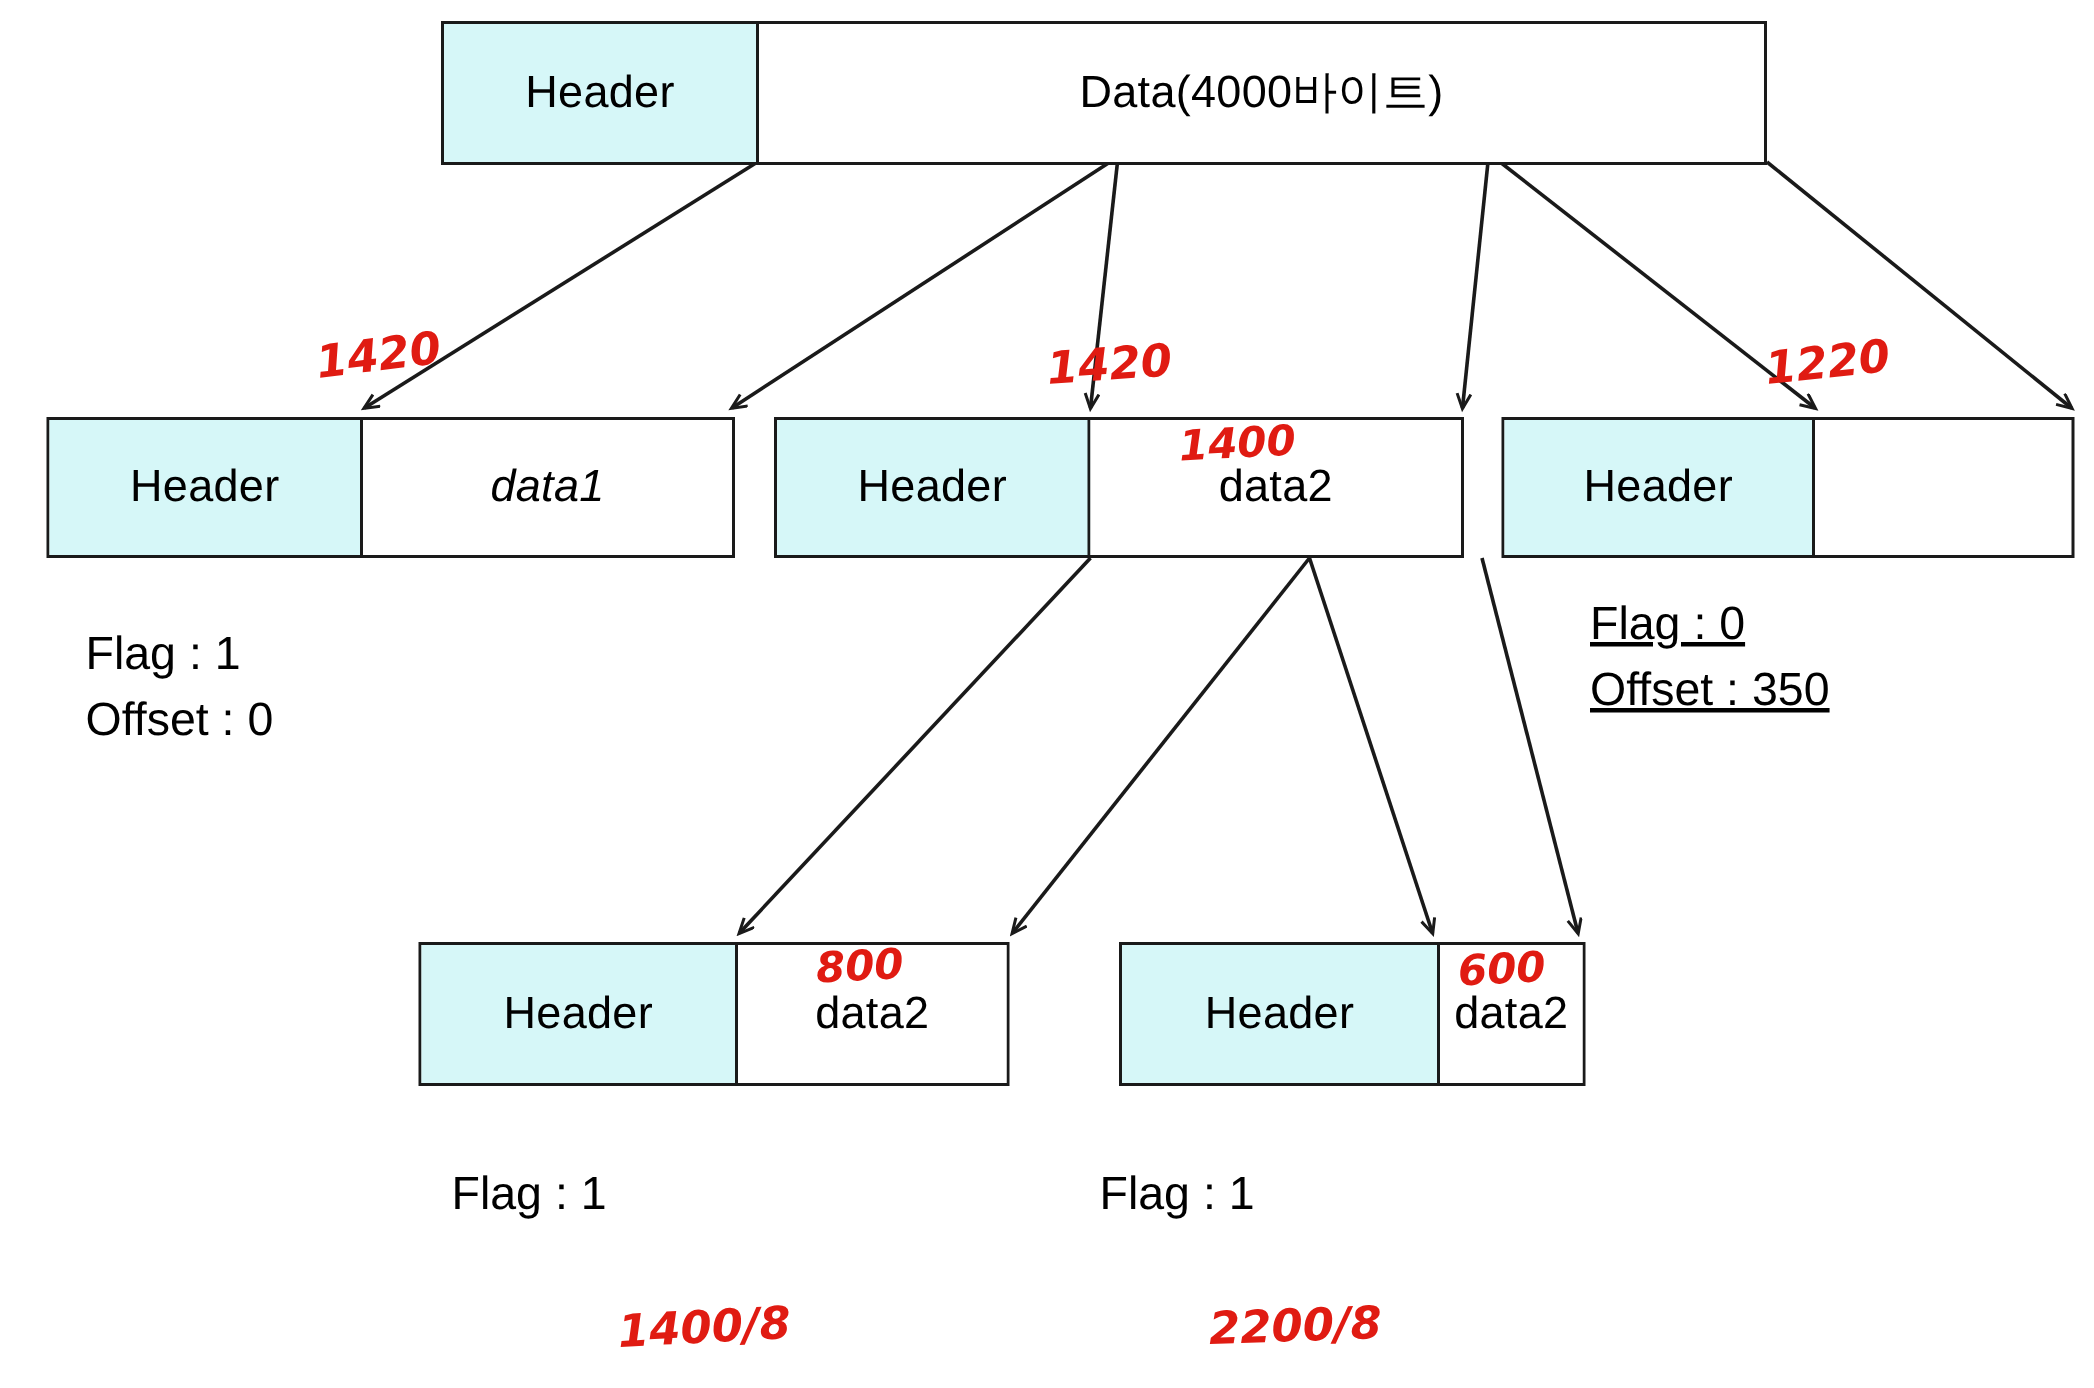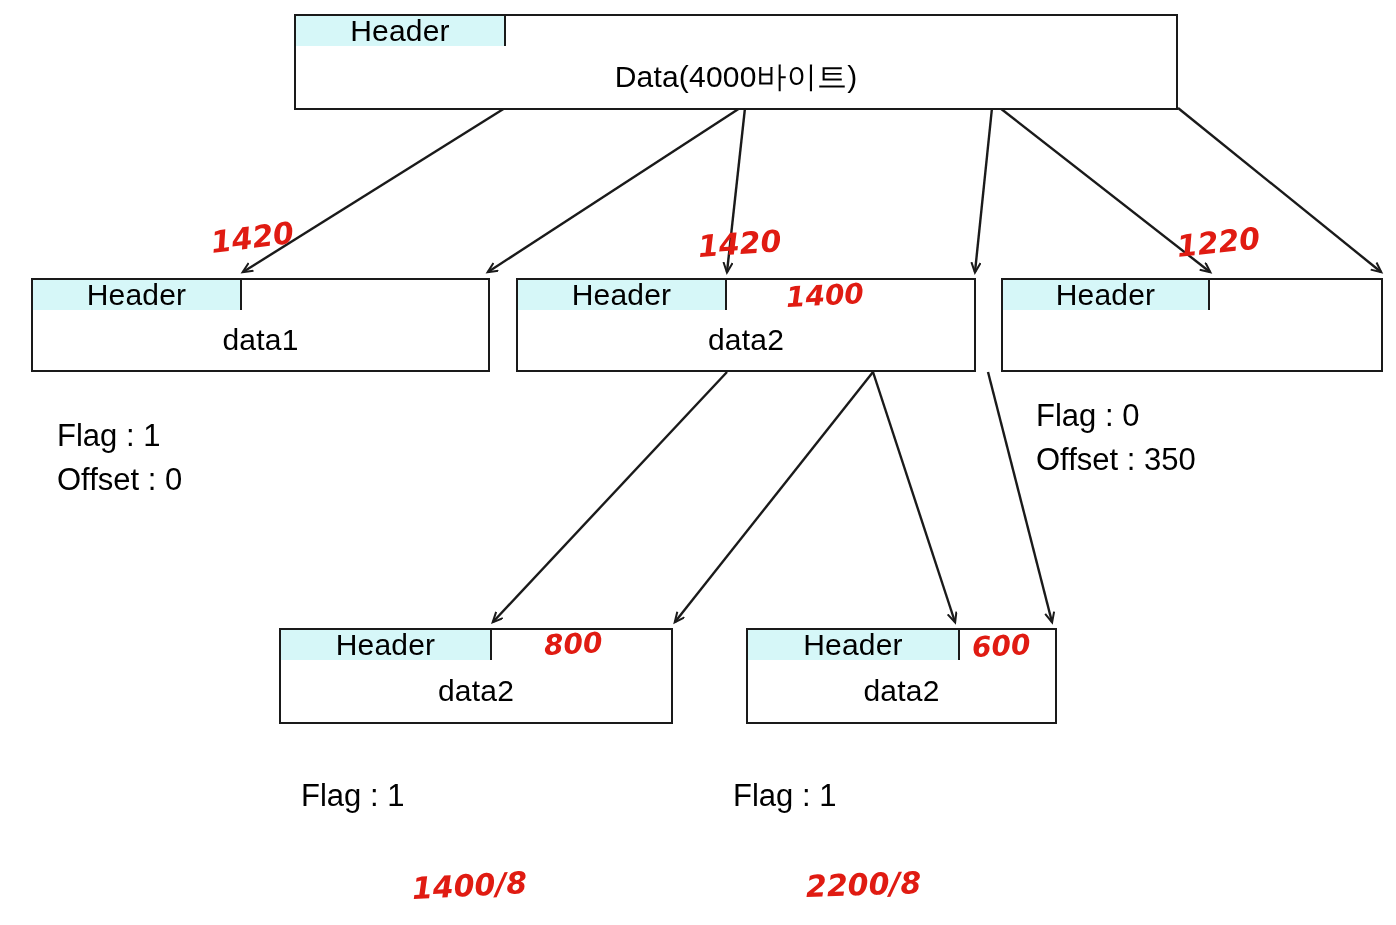--- a/index.html
+++ b/index.html
@@ -25,21 +25,20 @@
     height: 925px;
     pointer-events: none;
   }
   .pkt {
     position: absolute;
     display: flex;
     box-sizing: border-box;
     border: 2px solid #1a1a1a;
     background: #ffffff;
     z-index: 3;
-    flex-direction: column;
   }
   .cell {
     box-sizing: border-box;
     display: flex;
     align-items: center;
     justify-content: center;
     position: relative;
     overflow: visible;
     white-space: nowrap;
   }
@@ -118,21 +117,21 @@
     </div>
     <div class="cell payload" style="flex:1;">
       <span class="txt">Data(4000바이트)</span>
     </div>
   </div>
 
   <div class="pkt" style="left:31px; top:278px; width:459px; height:94px;">
     <div class="cell hdr" style="width:209px;">
       <span class="txt">Header</span>
     </div>
-    <div class="cell payload" style="flex:1;">
+    <div class="cell payload" style="flex:1;font-style:italic;">
       <span class="txt">data1</span>
     </div>
   </div>
 
   <div class="pkt" style="left:516px; top:278px; width:460px; height:94px;">
     <div class="cell hdr" style="width:209px;">
       <span class="txt">Header</span>
     </div>
     <div class="cell payload" style="flex:1;">
       <span class="txt">data2</span>
@@ -161,21 +160,21 @@
     <div class="cell payload" style="flex:1;">
       <span class="txt">data2</span>
     </div>
   </div>
 
   <div class="meta" style="left:57px; top:414px;">
     <div>Flag : 1</div>
     <div>Offset : 0</div>
   </div>
 
-  <div class="meta" style="left:1036px; top:394px;">
+  <div class="meta" style="left:1060px; top:394px;text-decoration:underline;">
     <div>Flag : 0</div>
     <div>Offset : 350</div>
   </div>
 
   <div class="meta" style="left:301px; top:774px;">
     <div>Flag : 1</div>
   </div>
 
   <div class="meta" style="left:733px; top:774px;">
     <div>Flag : 1</div>

